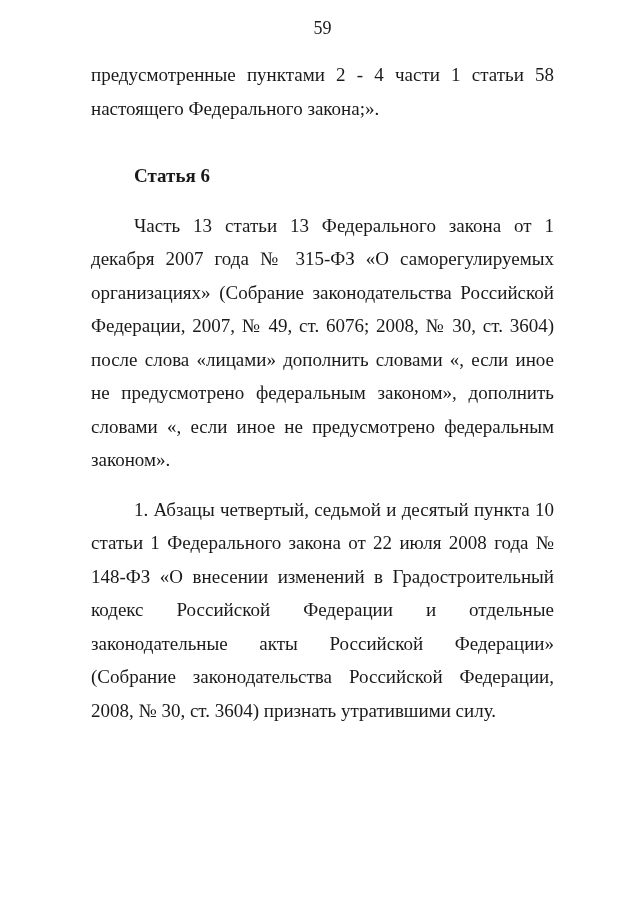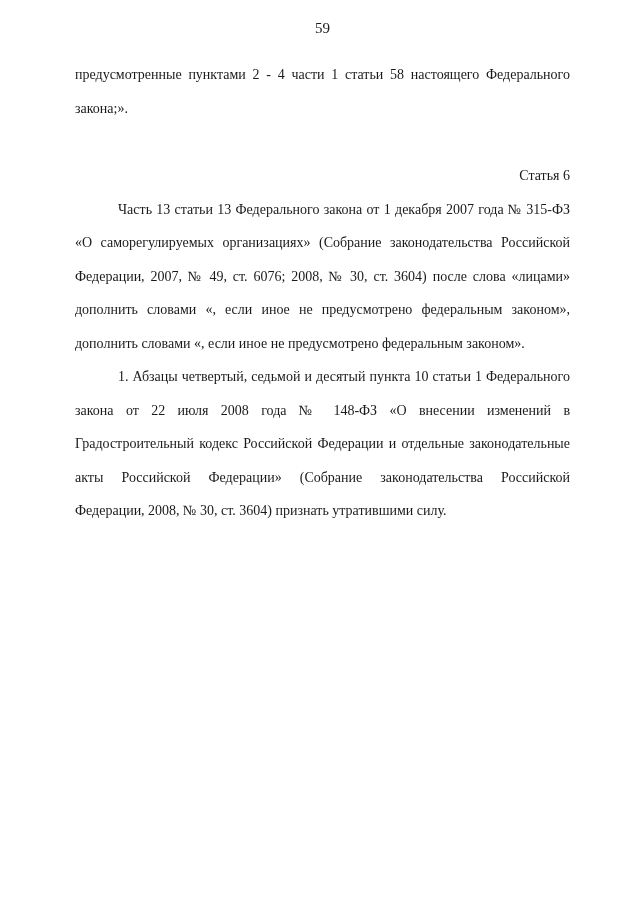--- a/index.html
+++ b/index.html
@@ -13,38 +13,38 @@
       height: 905px;
       box-sizing: border-box;
       background: #ffffff;
       font-family: "Liberation Serif", "DejaVu Serif", serif;
       color: #1a1a1a;
       padding: 19px 70px 0 75px;
       overflow: hidden;
     }
     .page-number {
       text-align: center;
-      font-size: 15px;
+      font-size: 18px;
       line-height: 18px;
       margin: 0 0 21px 0;
       color: #1a1a1a;
     }
     .doc-body p {
-      margin: 0;
-      font-size: 14px;
+      margin: 16px;
+      font-size: 19px;
       line-height: 33.5px;
       text-align: justify;
       color: #1a1a1a;
     }
     .doc-body p.indent {
       text-indent: 43px;
     }
     .doc-body p.heading {
-      font-weight: normal;
-      text-align: right;
+      font-weight: bold;
+      text-align: left;
       text-indent: 43px;
       margin-top: 34px;
     }
   </style>
 </head>
 <body>
 
 <div class="page">
   <div class="page-number">59</div>
 

